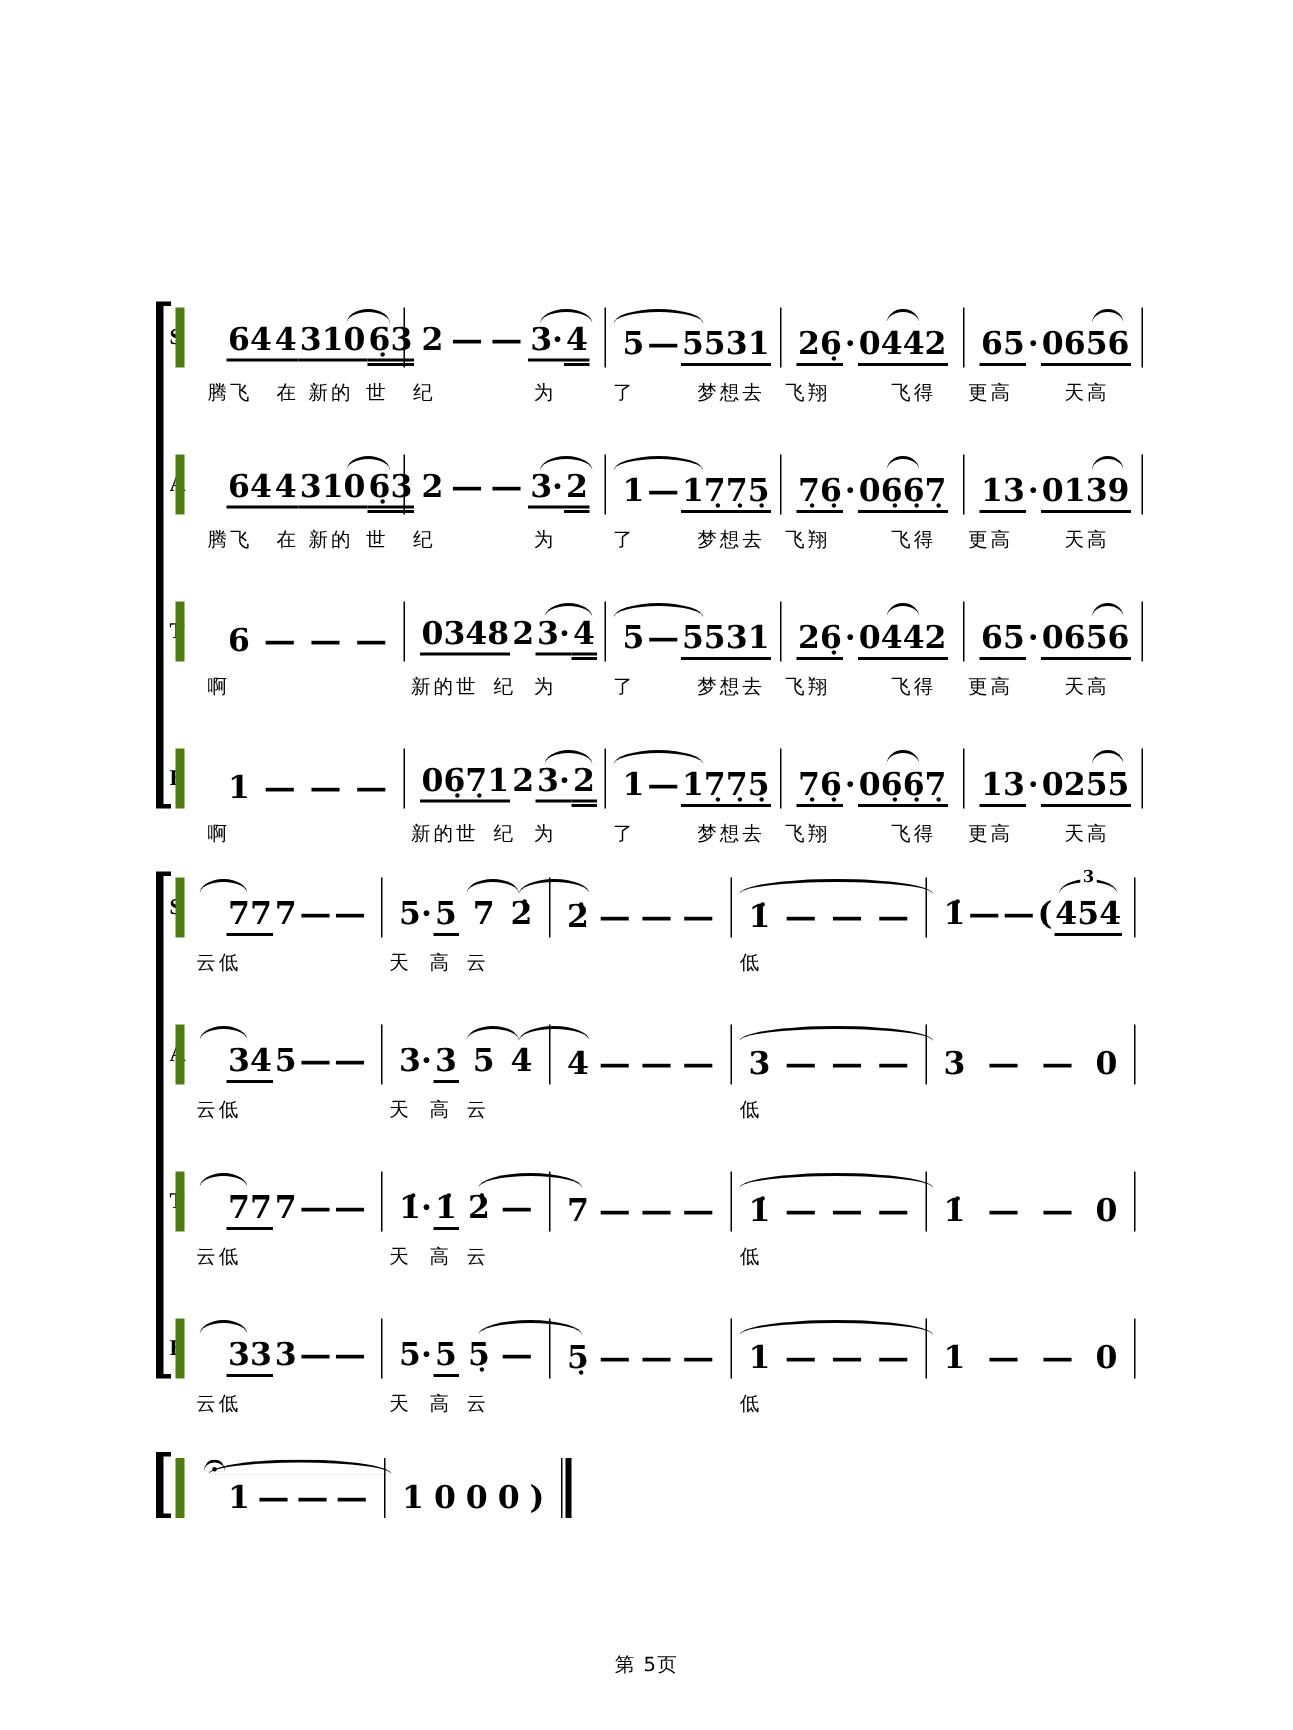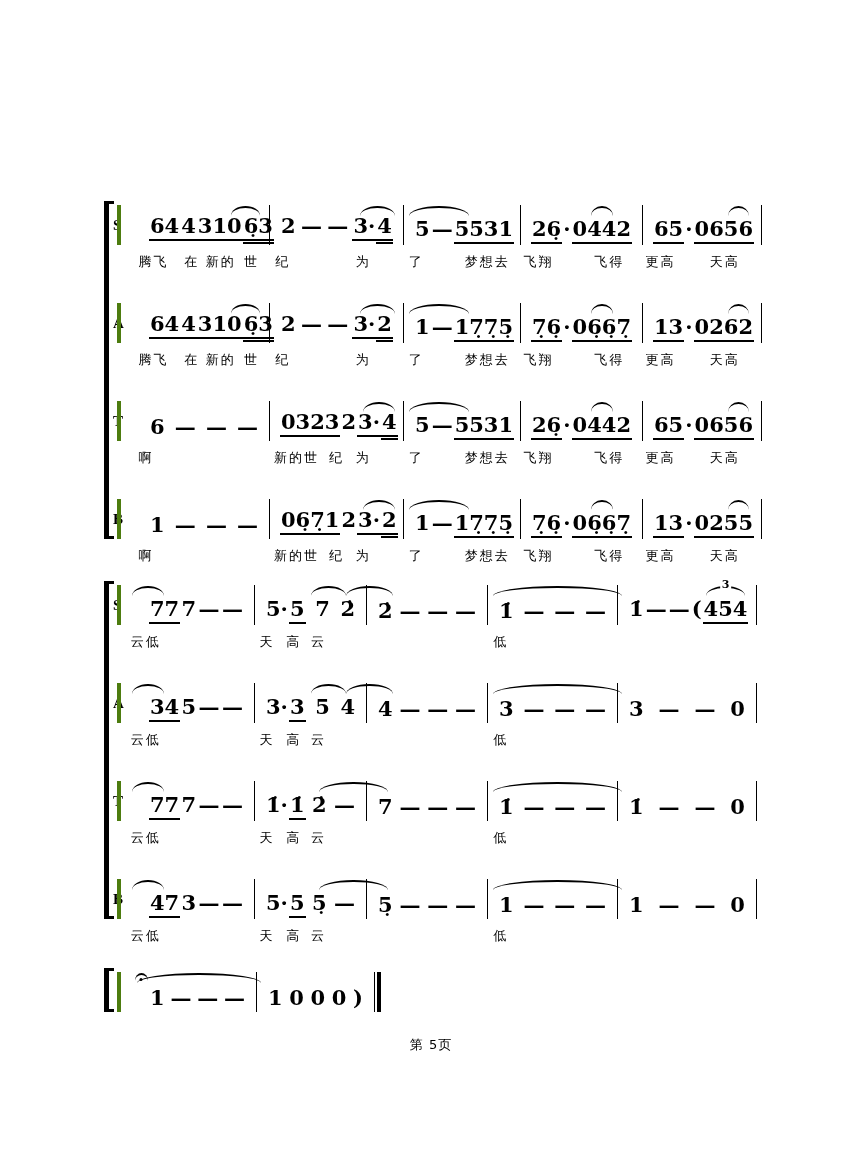--- a/index.html
+++ b/index.html
@@ -7,41 +7,41 @@
         font-family:"DejaVu Serif", serif;color:#000;}
   .system{position:absolute;}
   .system-bracket{position:absolute;left:-13px;top:-2px;width:5px;background:#000;}
   .system-bracket::before,.system-bracket::after{content:"";position:absolute;left:0;width:10px;height:3px;background:#000;}
   .system-bracket::before{top:-2px;}
   .system-bracket::after{bottom:-2px;}
   .stave{position:relative;margin-bottom:30px;}
   .voice-label{position:absolute;left:-4px;top:12px;font:bold 15px "Liberation Serif",serif;}
   .notes-row{display:flex;}
   .measure{position:relative;height:40px;border-right:1px solid #000;box-sizing:border-box;}
-  .measure.first{border-left:4px solid #4d7c0f;padding-left:12px;}
+  .measure.first{border-left:6px solid #4d7c0f;padding-left:12px;}
   .measure.final{border-right:1px solid #000;}
   .measure.final::after{content:"";position:absolute;right:-7px;top:0;bottom:0;width:4px;background:#000;}
   .notes{position:absolute;left:0;right:0;bottom:1px;display:flex;justify-content:space-between;
          align-items:baseline;padding:0 10px;}
   .measure.first .notes{padding-left:28px;}
   .note-cluster{white-space:nowrap;}
   .tok{display:inline-block;font:bold 21px "DejaVu Serif",serif;line-height:26px;padding:0 1px;}
   .tok.u1{border-bottom:2px solid #000;}
   .tok.u2{border-bottom:5px double #000;}
   .tie{position:absolute;top:1px;height:8px;border-top:2px solid #000;
        border-radius:50% 50% 0 0/100% 100% 0 0;}
   .tie.fermata{height:6px;}
   .tie.fermata::after{content:"";position:absolute;left:50%;top:3px;width:3px;height:3px;
        border-radius:50%;background:#000;transform:translateX(-50%);}
   .tlab{position:absolute;top:-9px;left:50%;transform:translateX(-50%);
         font:bold 11px "DejaVu Serif",serif;background:#fff;padding:0 2px;line-height:11px;}
   .lyrics-row{display:flex;margin-top:8px;}
   .lyric-cell{position:relative;height:20px;box-sizing:border-box;}
   .syl{position:absolute;top:0;font:13px "DejaVu Sans",sans-serif;white-space:nowrap;letter-spacing:2px;}
-  .footer{position:absolute;left:50%;transform:translateX(-50%);top:1036px;
+  .footer{position:absolute;left:50%;transform:translateX(-50%);top:1101px;
           font:13px "DejaVu Sans",sans-serif;letter-spacing:1px;text-align:center;}
 </style>
 </head>
 <body>
 
 <div id="page">
   <div id="score">
       <div class="system" style="left: 117px; top: 205px; width: 645px;">
         <div class="system-bracket" style="height: 334px;"></div>
         <div class="stave">
@@ -143,21 +143,21 @@
             <div class="measure" style="width: 122px;">
               <div class="notes">
                 <span class="note-cluster"><span class="tok u1">7̣6̣</span><span class="tok u0">·</span></span>
                 <span class="note-cluster"><span class="tok u1">06̣6̣7̣</span></span>
               </div>
               <div class="tie" style="left: 58%; width: 18%;"></div>
             </div>
             <div class="measure" style="width: 119px;">
               <div class="notes">
                 <span class="note-cluster"><span class="tok u1">13</span><span class="tok u0">·</span></span>
-                <span class="note-cluster"><span class="tok u1">0262</span></span>
+                <span class="note-cluster"><span class="tok u1">0139</span></span>
               </div>
               <div class="tie" style="left: 72%; width: 18%;"></div>
             </div>
           </div>
           <div class="lyrics-row">
             <div class="lyric-cell" style="width: 153px;">
               <span class="syl" style="left: 14%;">腾飞</span>
               <span class="syl" style="left: 44%;">在</span>
               <span class="syl" style="left: 58%;">新的</span>
               <span class="syl" style="left: 83%;">世</span>
@@ -186,21 +186,21 @@
             <div class="measure first" style="width: 153px;">
               <div class="notes">
                 <span class="note-cluster"><span class="tok u0">6</span></span>
                 <span class="note-cluster"><span class="tok u0">—</span></span>
                 <span class="note-cluster"><span class="tok u0">—</span></span>
                 <span class="note-cluster"><span class="tok u0">—</span></span>
               </div>
             </div>
             <div class="measure" style="width: 134px;">
               <div class="notes">
-                <span class="note-cluster"><span class="tok u1">0323</span></span>
+                <span class="note-cluster"><span class="tok u1">0348</span></span>
                 <span class="note-cluster"><span class="tok u0">2</span></span>
                 <span class="note-cluster"><span class="tok u1">3·</span><span class="tok u2">4</span></span>
               </div>
               <div class="tie" style="left: 70%; width: 24%;"></div>
             </div>
             <div class="measure" style="width: 117px;">
               <div class="notes">
                 <span class="note-cluster"><span class="tok u0">5</span></span>
                 <span class="note-cluster"><span class="tok u0">—</span></span>
                 <span class="note-cluster"><span class="tok u1">5531</span></span>
@@ -502,21 +502,21 @@
               <span class="syl" style="left: 4%;">低</span>
             </div>
             <div class="lyric-cell" style="width: 139px;"></div>
           </div>
         </div>
         <div class="stave">
           <div class="voice-label">B</div>
           <div class="notes-row">
             <div class="measure first" style="width: 138px;">
               <div class="notes">
-                <span class="note-cluster"><span class="tok u1">47</span></span>
+                <span class="note-cluster"><span class="tok u1">33</span></span>
                 <span class="note-cluster"><span class="tok u0">3</span></span>
                 <span class="note-cluster"><span class="tok u0">—</span></span>
                 <span class="note-cluster"><span class="tok u0">—</span></span>
               </div>
               <div class="tie" style="left: 8%; width: 24%;"></div>
             </div>
             <div class="measure" style="width: 112px;">
               <div class="notes">
                 <span class="note-cluster"><span class="tok u0">5·</span><span class="tok u1">5</span></span>
                 <span class="note-cluster"><span class="tok u0">5̣</span></span>

